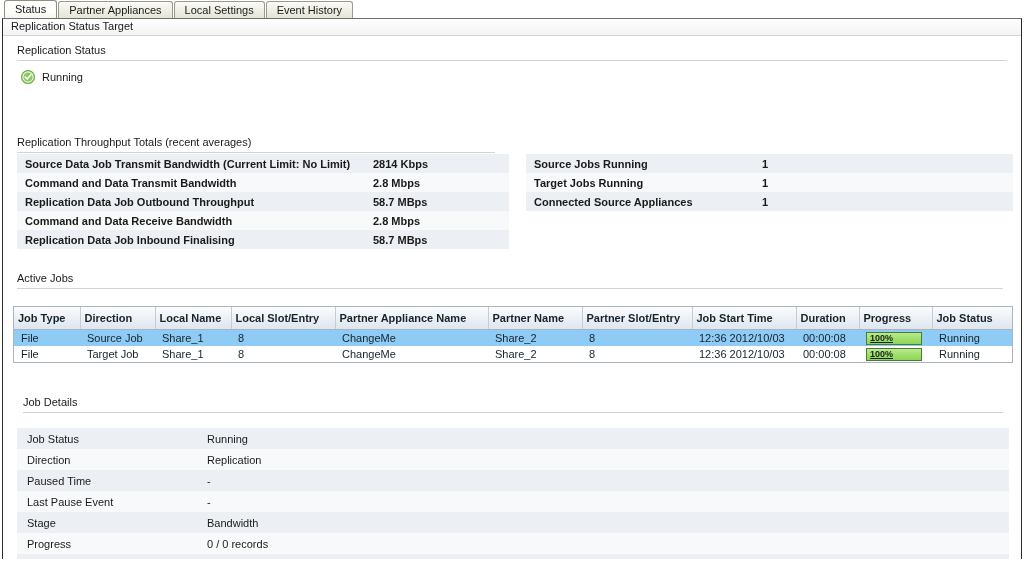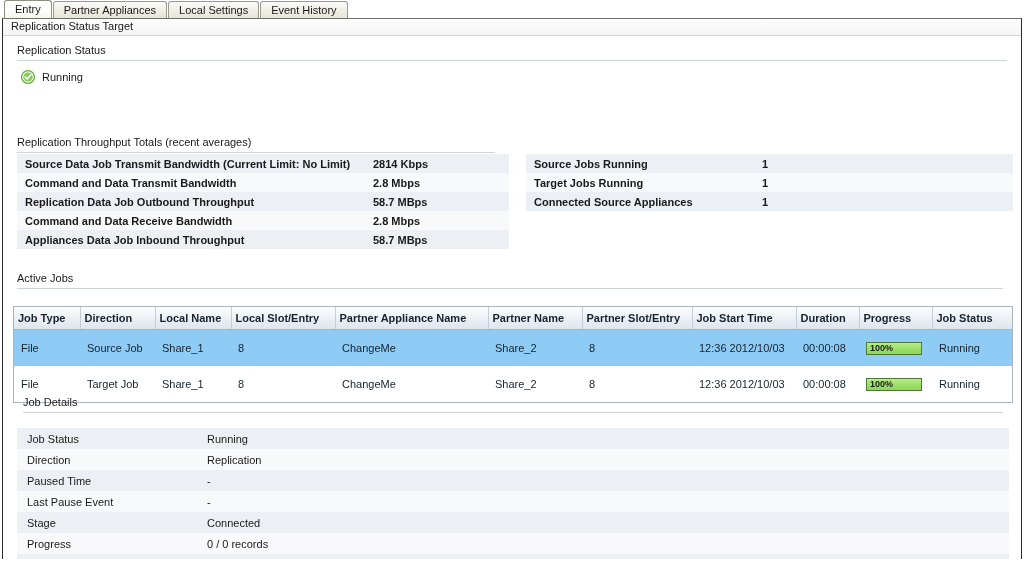--- a/index.html
+++ b/index.html
@@ -154,39 +154,40 @@
     height: 22px;
     padding: 0 0 0 4px;
     background: linear-gradient(to bottom, #fbfcfd 0%, #eef2f6 45%, #dde5ee 100%);
     border-right: 1px solid #c3cdd7;
     border-bottom: 1px solid #a9b4bf;
     white-space: nowrap;
     overflow: hidden;
   }
   table.grid th:last-child { border-right: none; }
   table.grid td {
-    height: 36px;
+    height: 16px;
     padding: 0 0 0 7px;
     font-size: 11px;
     color: #16232d;
     white-space: nowrap;
     overflow: hidden;
     vertical-align: middle;
   }
   table.grid tr.selected td { background: #8ecbf5; }
   table.grid tr.plain td { background: #ffffff; }
 
   .progressbar {
     position: relative;
     width: 56px;
     height: 13px;
     border: 1px solid #4f7a36;
     background: #14b8a6;
     box-sizing: border-box;
     overflow: hidden;
+    text-decoration: underline;
   }
   .progressbar .fill {
     position: absolute;
     left: 0; top: 0; bottom: 0;
     background: linear-gradient(to bottom, #b9eb8e 0%, #9fe06c 50%, #8ed45c 100%);
   }
   .progressbar .plabel {
     position: relative;
     font-size: 9px;
     font-weight: bold;
@@ -210,21 +211,21 @@
   }
   .details-wrap .kv { width: 992px; }
   .details-wrap .kv td.k { font-weight: normal; padding-left: 10px; }
   .details-wrap .kv td.v { font-weight: normal; }
   .details-wrap .kv td { height: 17px; }
 </style>
 </head>
 <body>
 
 <div class="tabstrip">
-  <div class="tab active"><span>Entry</span></div><div class="tab"><span>Partner Appliances</span></div><div class="tab"><span>Local Settings</span></div><div class="tab"><span>Event History</span></div>
+  <div class="tab active"><span>Status</span></div><div class="tab"><span>Partner Appliances</span></div><div class="tab"><span>Local Settings</span></div><div class="tab"><span>Event History</span></div>
 </div>
 
 <div class="panel">
 
   <div class="panel-title">Replication Status Target</div>
 
   <div class="panel-body">
 
     <div style="position:absolute;left:0;top:8px;width:100%;">
       <div class="section-head">Replication Status</div>
@@ -261,21 +262,21 @@
             </tr>
           <tr class="odd">
               <td class="k">Replication Data Job Outbound Throughput</td>
               <td class="v">58.7 MBps</td>
             </tr>
           <tr class="even">
               <td class="k">Command and Data Receive Bandwidth</td>
               <td class="v">2.8 Mbps</td>
             </tr>
           <tr class="odd">
-              <td class="k">Appliances Data Job Inbound Throughput</td>
+              <td class="k">Replication Data Job Inbound Finalising</td>
               <td class="v">58.7 MBps</td>
             </tr>
         </tbody>
       </table>
     </div>
 
     <div style="position:absolute;left:509px;top:116px;width:505px;">
       <div class="section-head">Active Sessions</div>
     </div>
 
@@ -399,21 +400,21 @@
           <tr class="odd">
               <td class="k">Paused Time</td>
               <td class="v">-</td>
             </tr>
           <tr class="even">
               <td class="k">Last Pause Event</td>
               <td class="v">-</td>
             </tr>
           <tr class="odd">
               <td class="k">Stage</td>
-              <td class="v">Connected</td>
+              <td class="v">Bandwidth</td>
             </tr>
           <tr class="even">
               <td class="k">Progress</td>
               <td class="v">0 / 0 records</td>
             </tr>
           <tr class="odd">
               <td class="k">File Name</td>
               <td class="v">en_server_install_disc_windows_home_server_2011_x64_dvd_658487 - Copy.iso</td>
             </tr>
 

